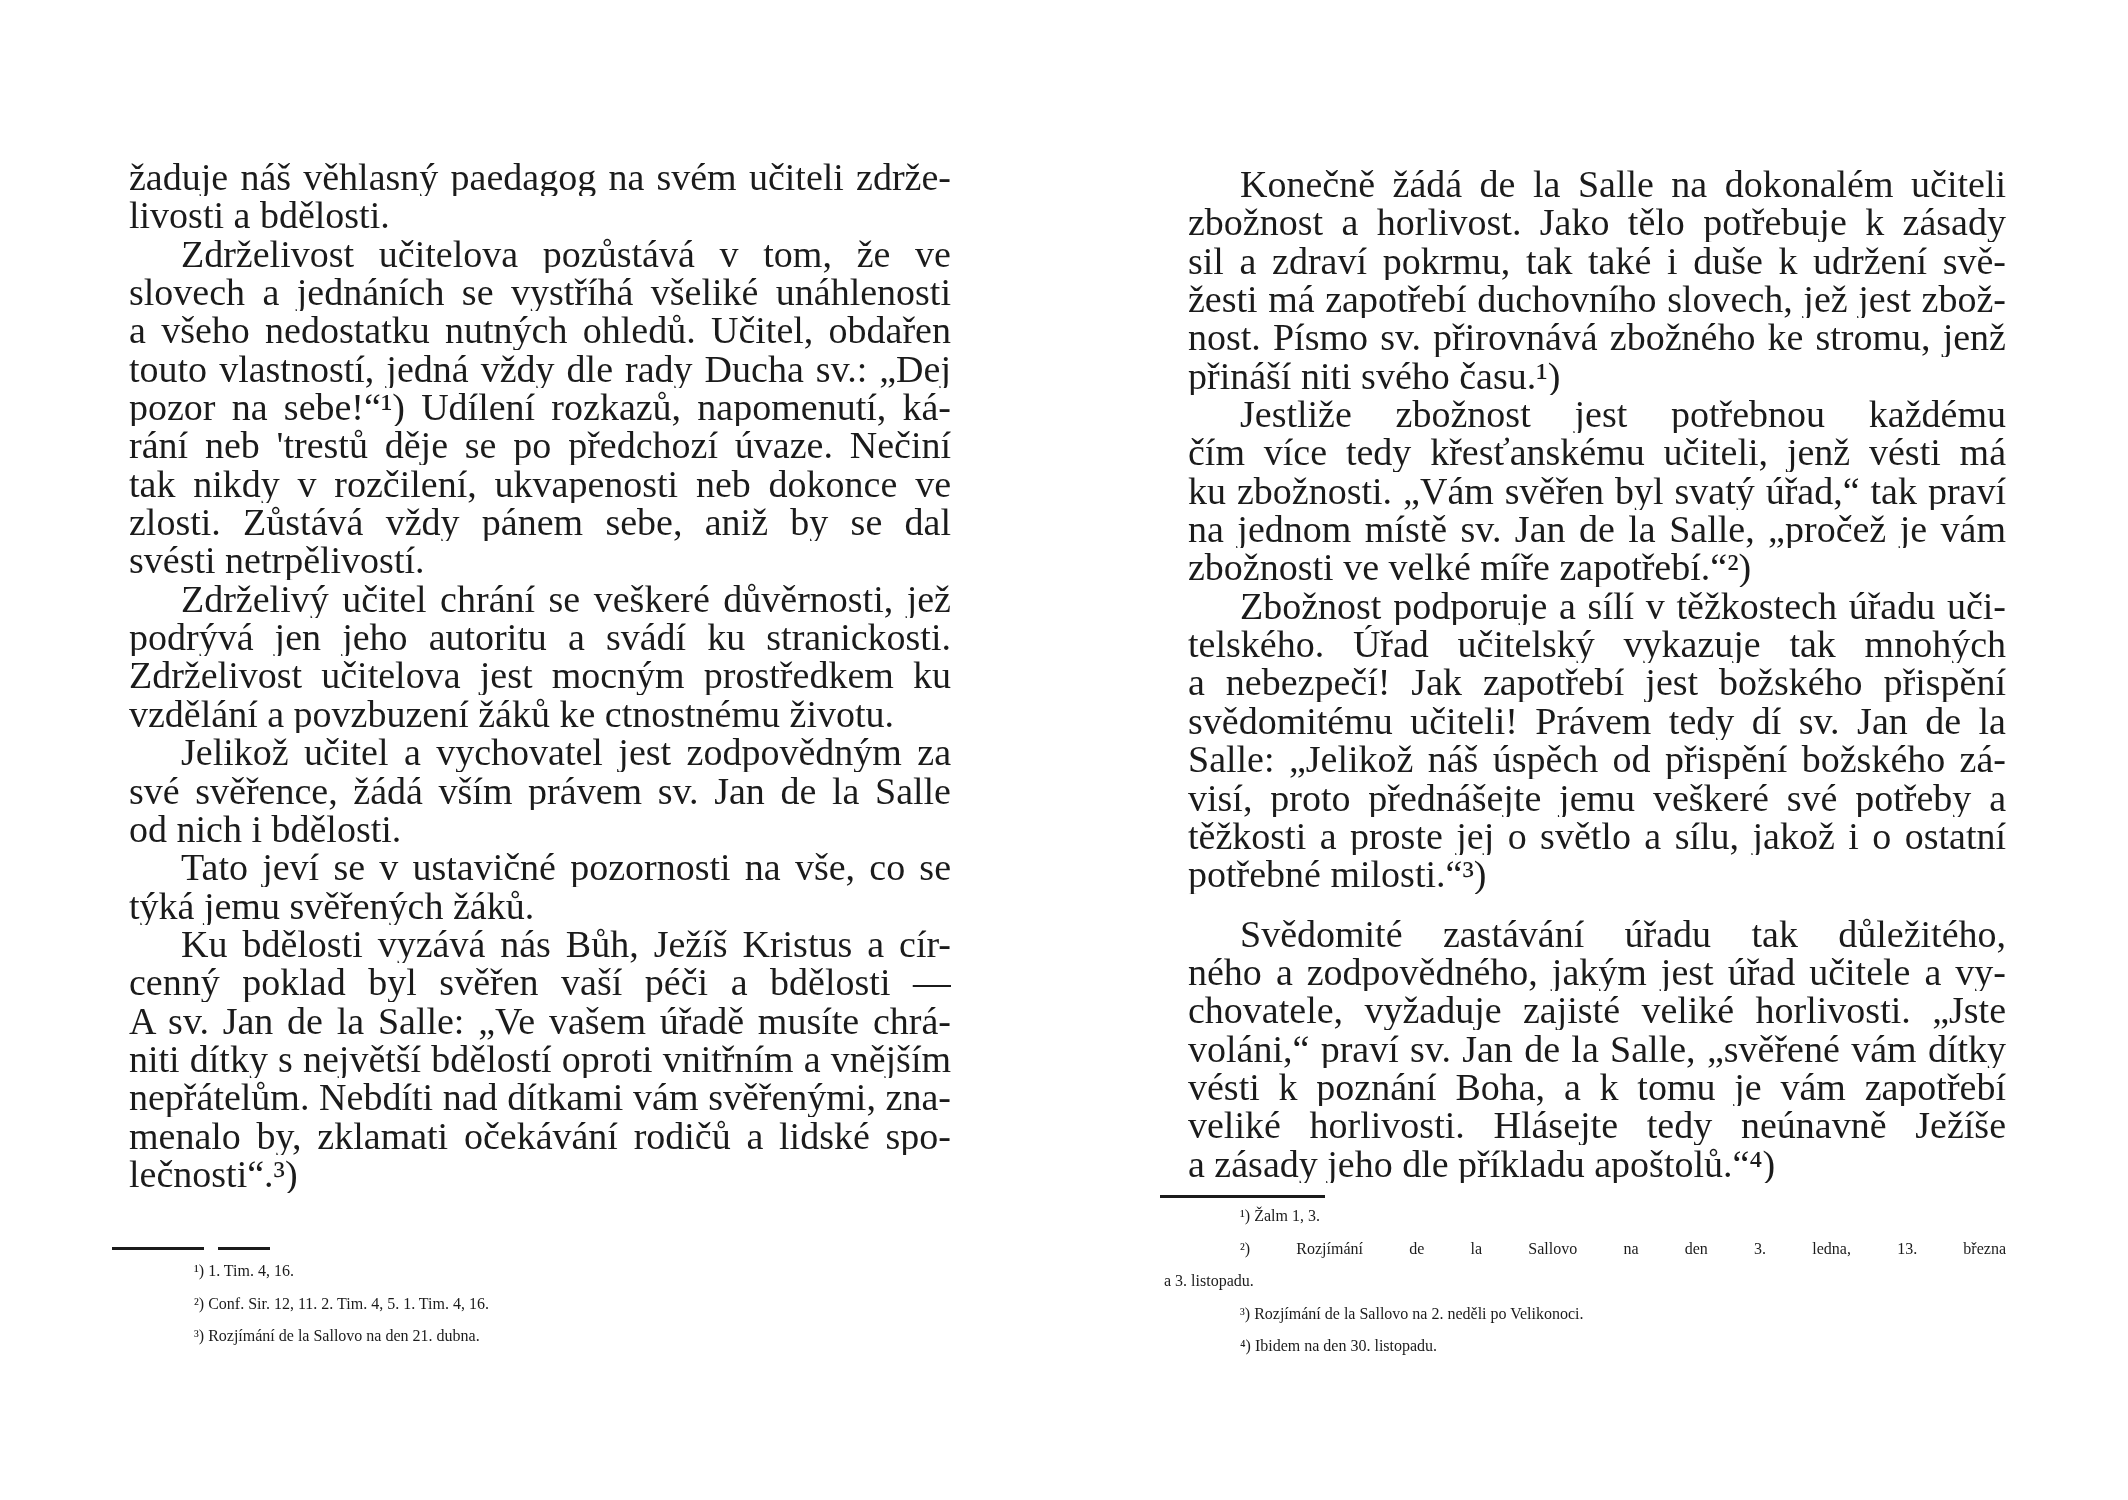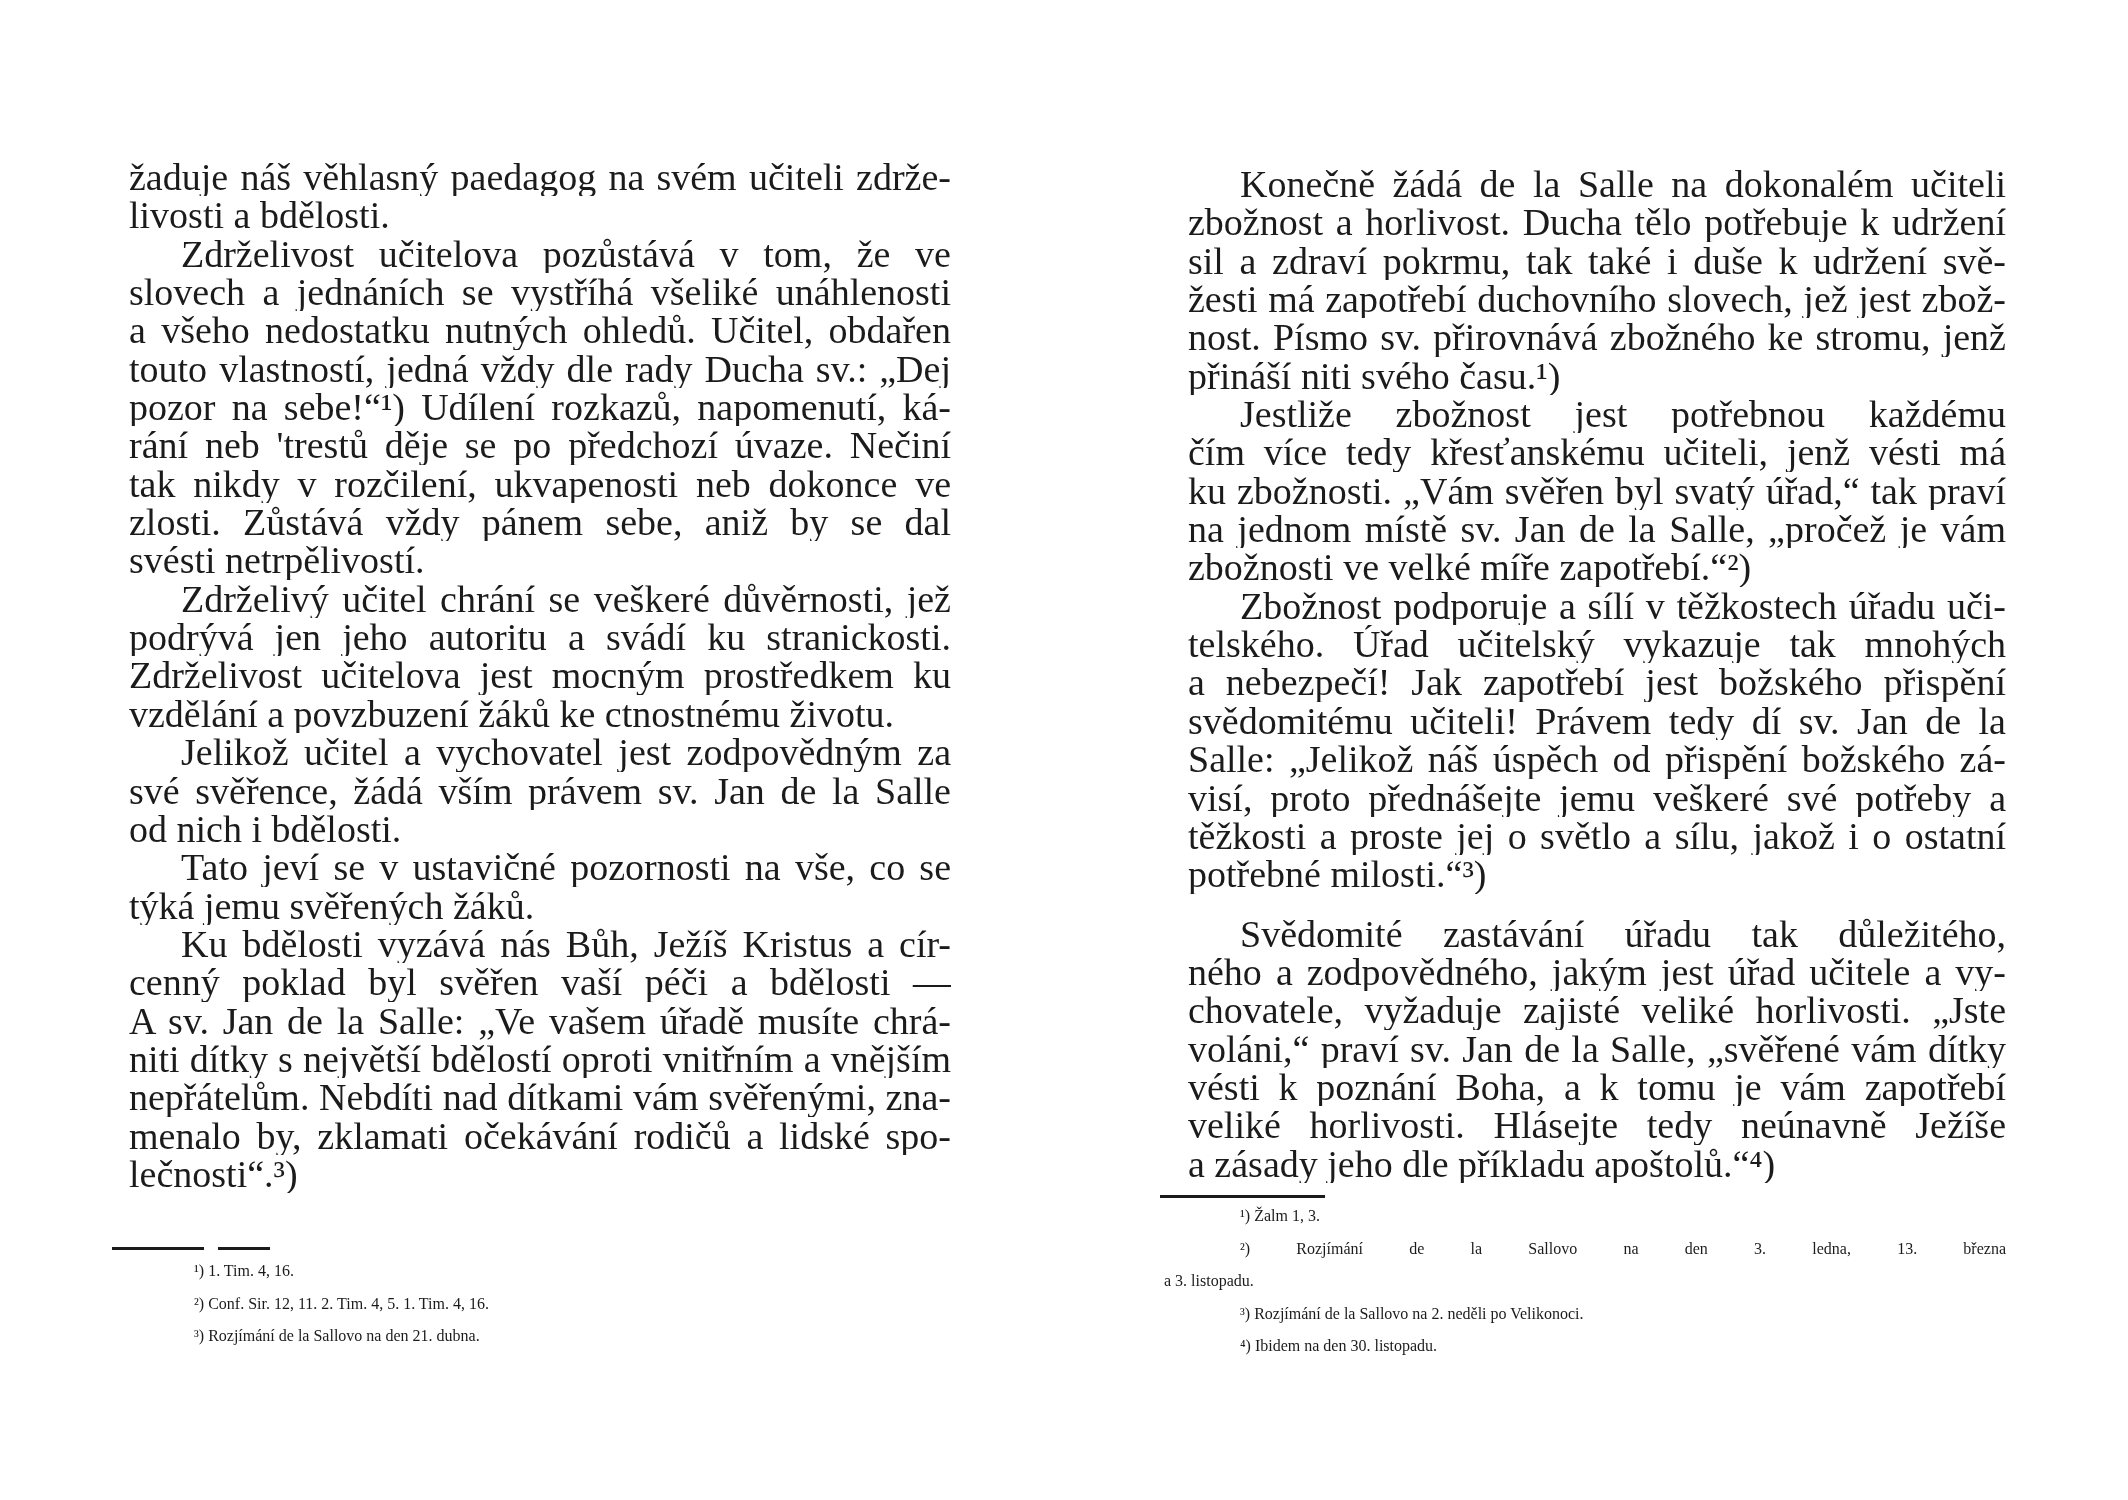--- a/index.html
+++ b/index.html
@@ -100,21 +100,21 @@
 </div>
 
 <div id="left-footnotes" class="footnotes">
     <div class="line noj ind">¹) 1. Tim. 4, 16.</div>
     <div class="line noj ind">²) Conf. Sir. 12, 11. 2. Tim. 4, 5. 1. Tim. 4, 16.</div>
     <div class="line noj ind">³) Rozjímání de la Sallovo na den 21. dubna.</div>
   </div>
 
 <div id="right-col" class="col">
     <div class="line ind">Konečně žádá de la Salle na dokonalém učiteli</div>
-    <div class="line">zbožnost a horlivost. Ducha tělo potřebuje k udržení</div>
+    <div class="line">zbožnost a horlivost. Jako tělo potřebuje k zásady</div>
     <div class="line">sil a zdraví pokrmu, tak také i duše k udržení svě-</div>
     <div class="line">žesti má zapotřebí duchovního slovech, jež jest zbož-</div>
     <div class="line">nost. Písmo sv. přirovnává zbožného ke stromu, jenž</div>
     <div class="line noj">přináší niti svého času.¹)</div>
     <div class="line ind">Jestliže zbožnost jest potřebnou každému křesťanu,</div>
     <div class="line">čím více tedy křesťanskému učiteli, jenž vésti má dítky</div>
     <div class="line">ku zbožnosti. „Vám svěřen byl svatý úřad,“ tak praví</div>
     <div class="line">na jednom místě sv. Jan de la Salle, „pročež je vám</div>
     <div class="line noj">zbožnosti ve velké míře zapotřebí.“²)</div>
     <div class="line ind">Zbožnost podporuje a sílí v těžkostech úřadu uči-</div>

